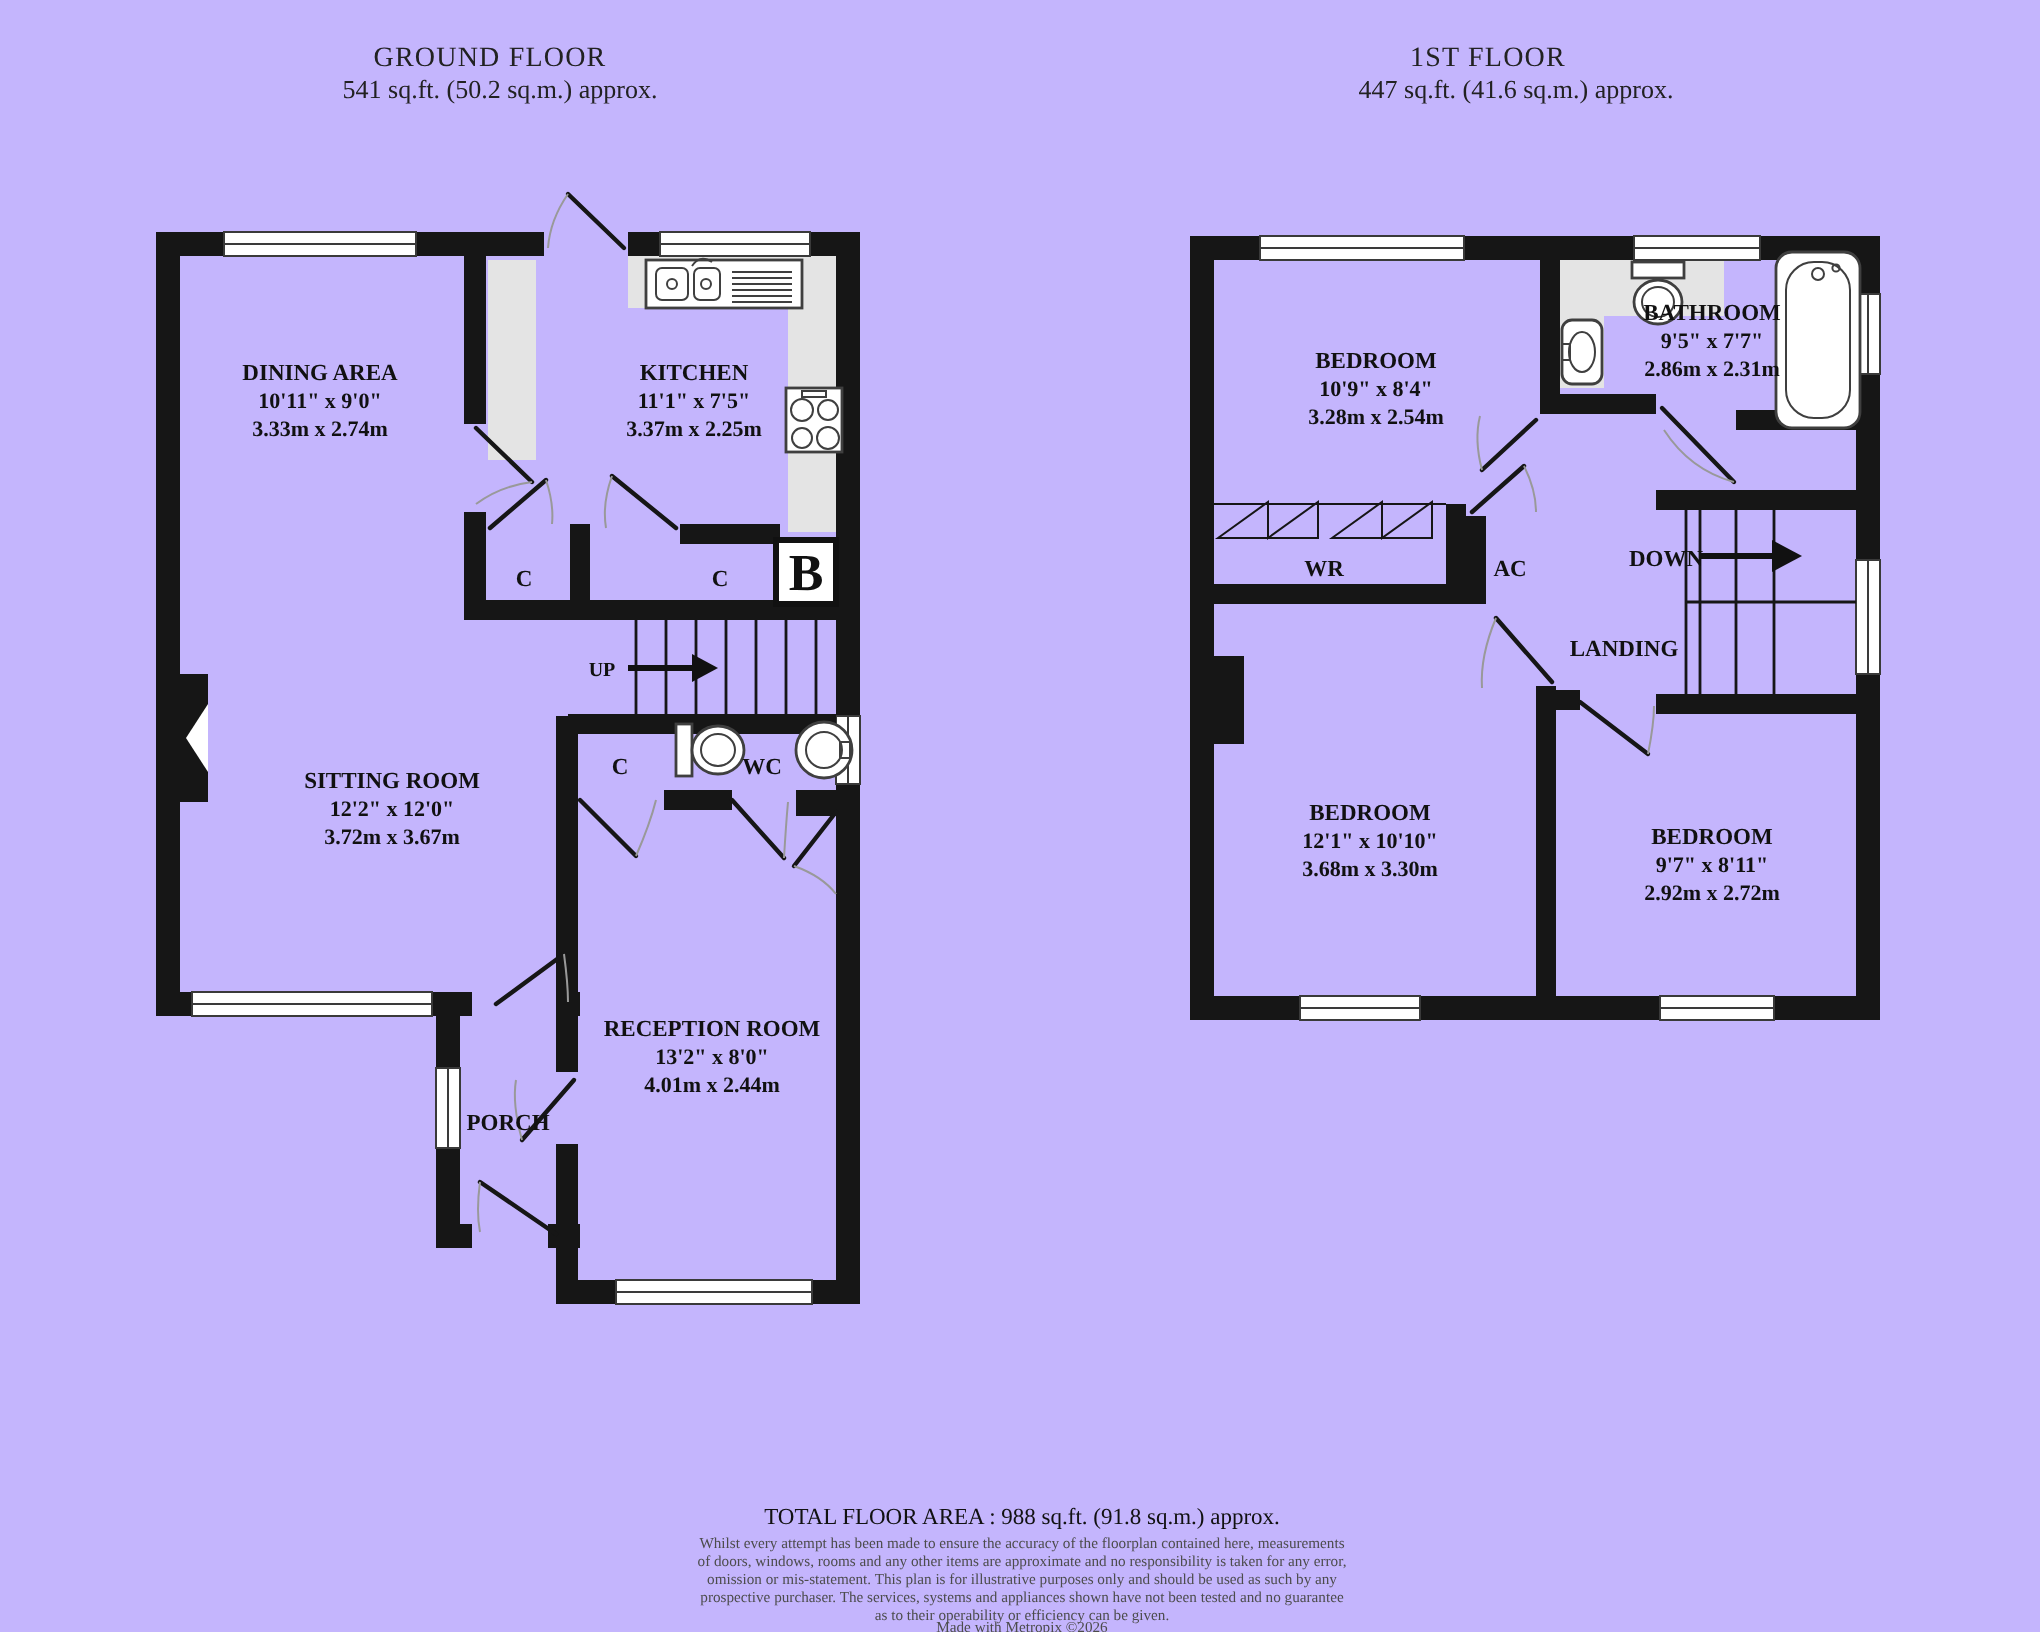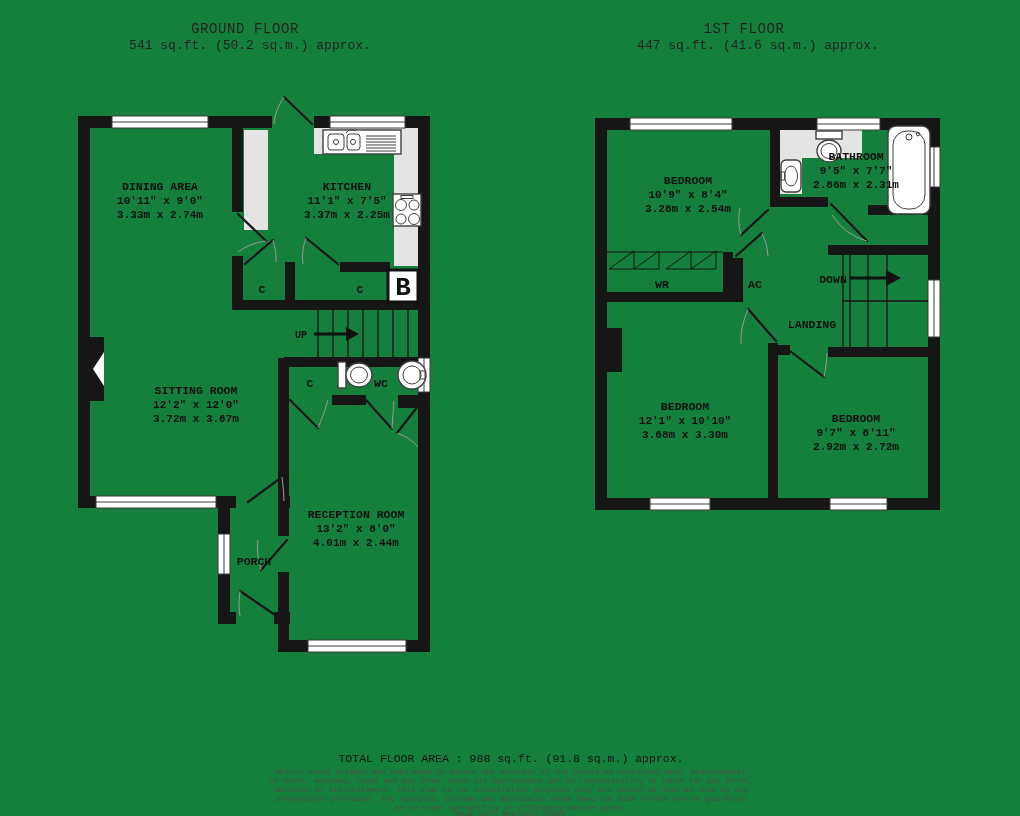--- a/index.html
+++ b/index.html
@@ -1,16 +1,16 @@
 <!DOCTYPE html>
 <html><head>
 <meta charset="utf-8">
 <style>
   html,body{margin:0;padding:0;background:#fcfcfc;}
-  .stage{position:relative;width:1020px;height:816px;background:#15803d;font-family:Liberation Mono, monospace;}
+  .stage{position:relative;width:1020px;height:816px;background:#c4b5fd;font-family:Liberation Serif, serif;}
   svg{display:block;}
   .wall{fill:#161616;}
   .winrect{fill:#ffffff;stroke:#3a3a3a;stroke-width:1;}
   .winline{stroke:#3a3a3a;stroke-width:1;}
   .leaf{stroke:#161616;stroke-width:2.2;fill:none;stroke-linecap:round;}
   .arc{stroke:#999999;stroke-width:1;fill:none;}
   .fix{fill:#ffffff;stroke:#3f3f3f;stroke-width:1.4;}
   .fixthin{fill:none;stroke:#3f3f3f;stroke-width:1;}
   .gray{fill:#e4e4e4;}
   .tread{stroke:#161616;stroke-width:1.4;}

